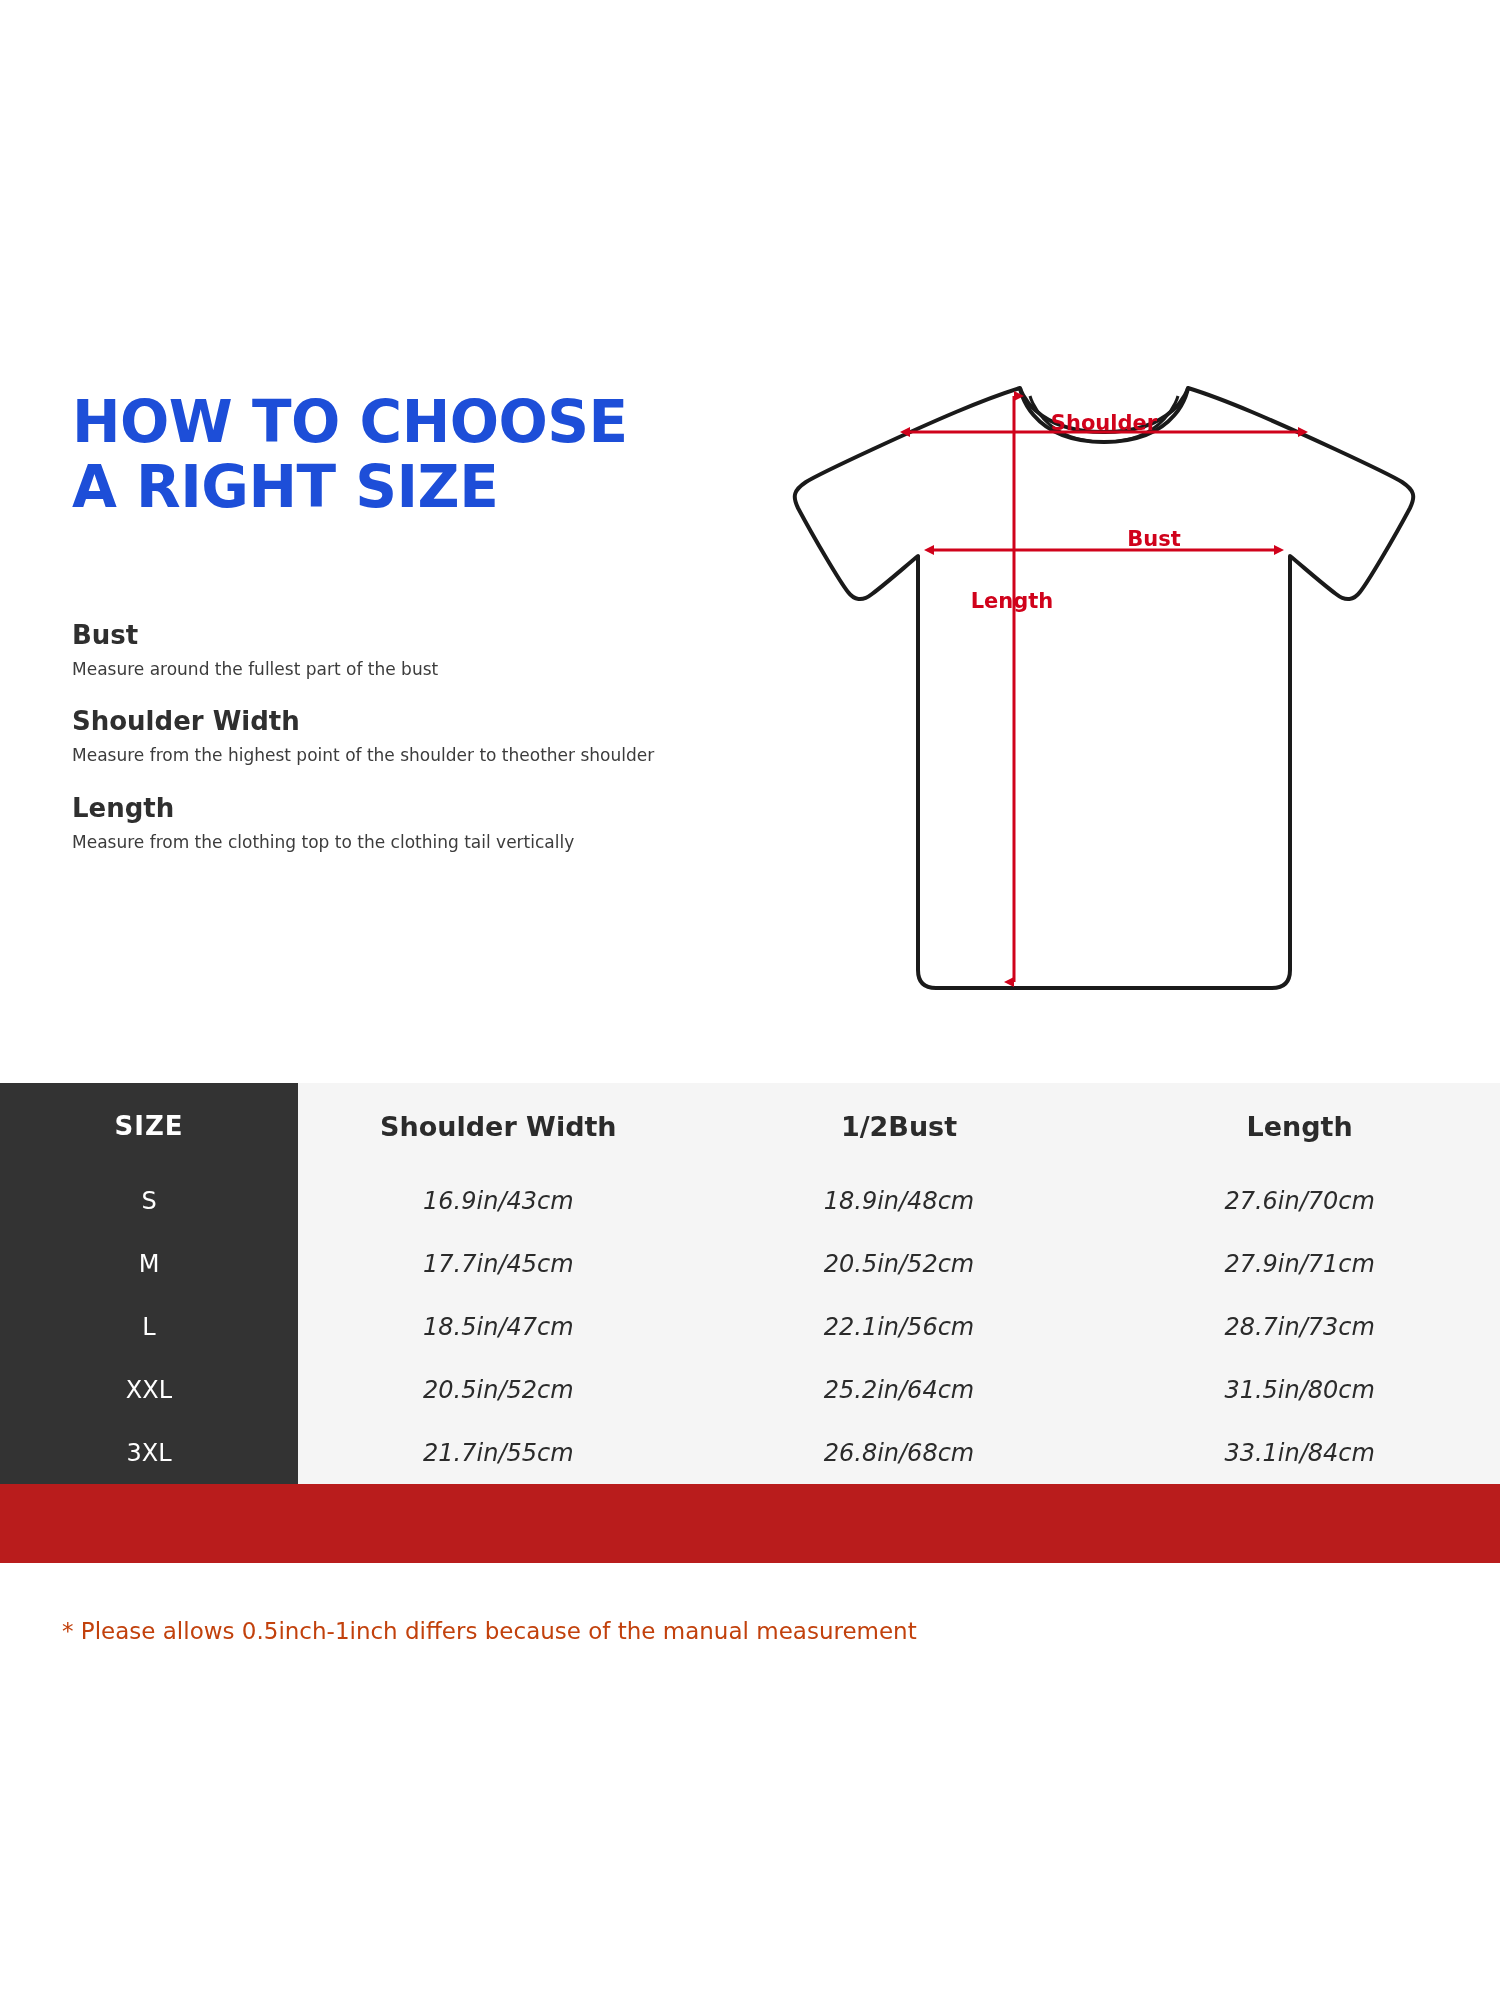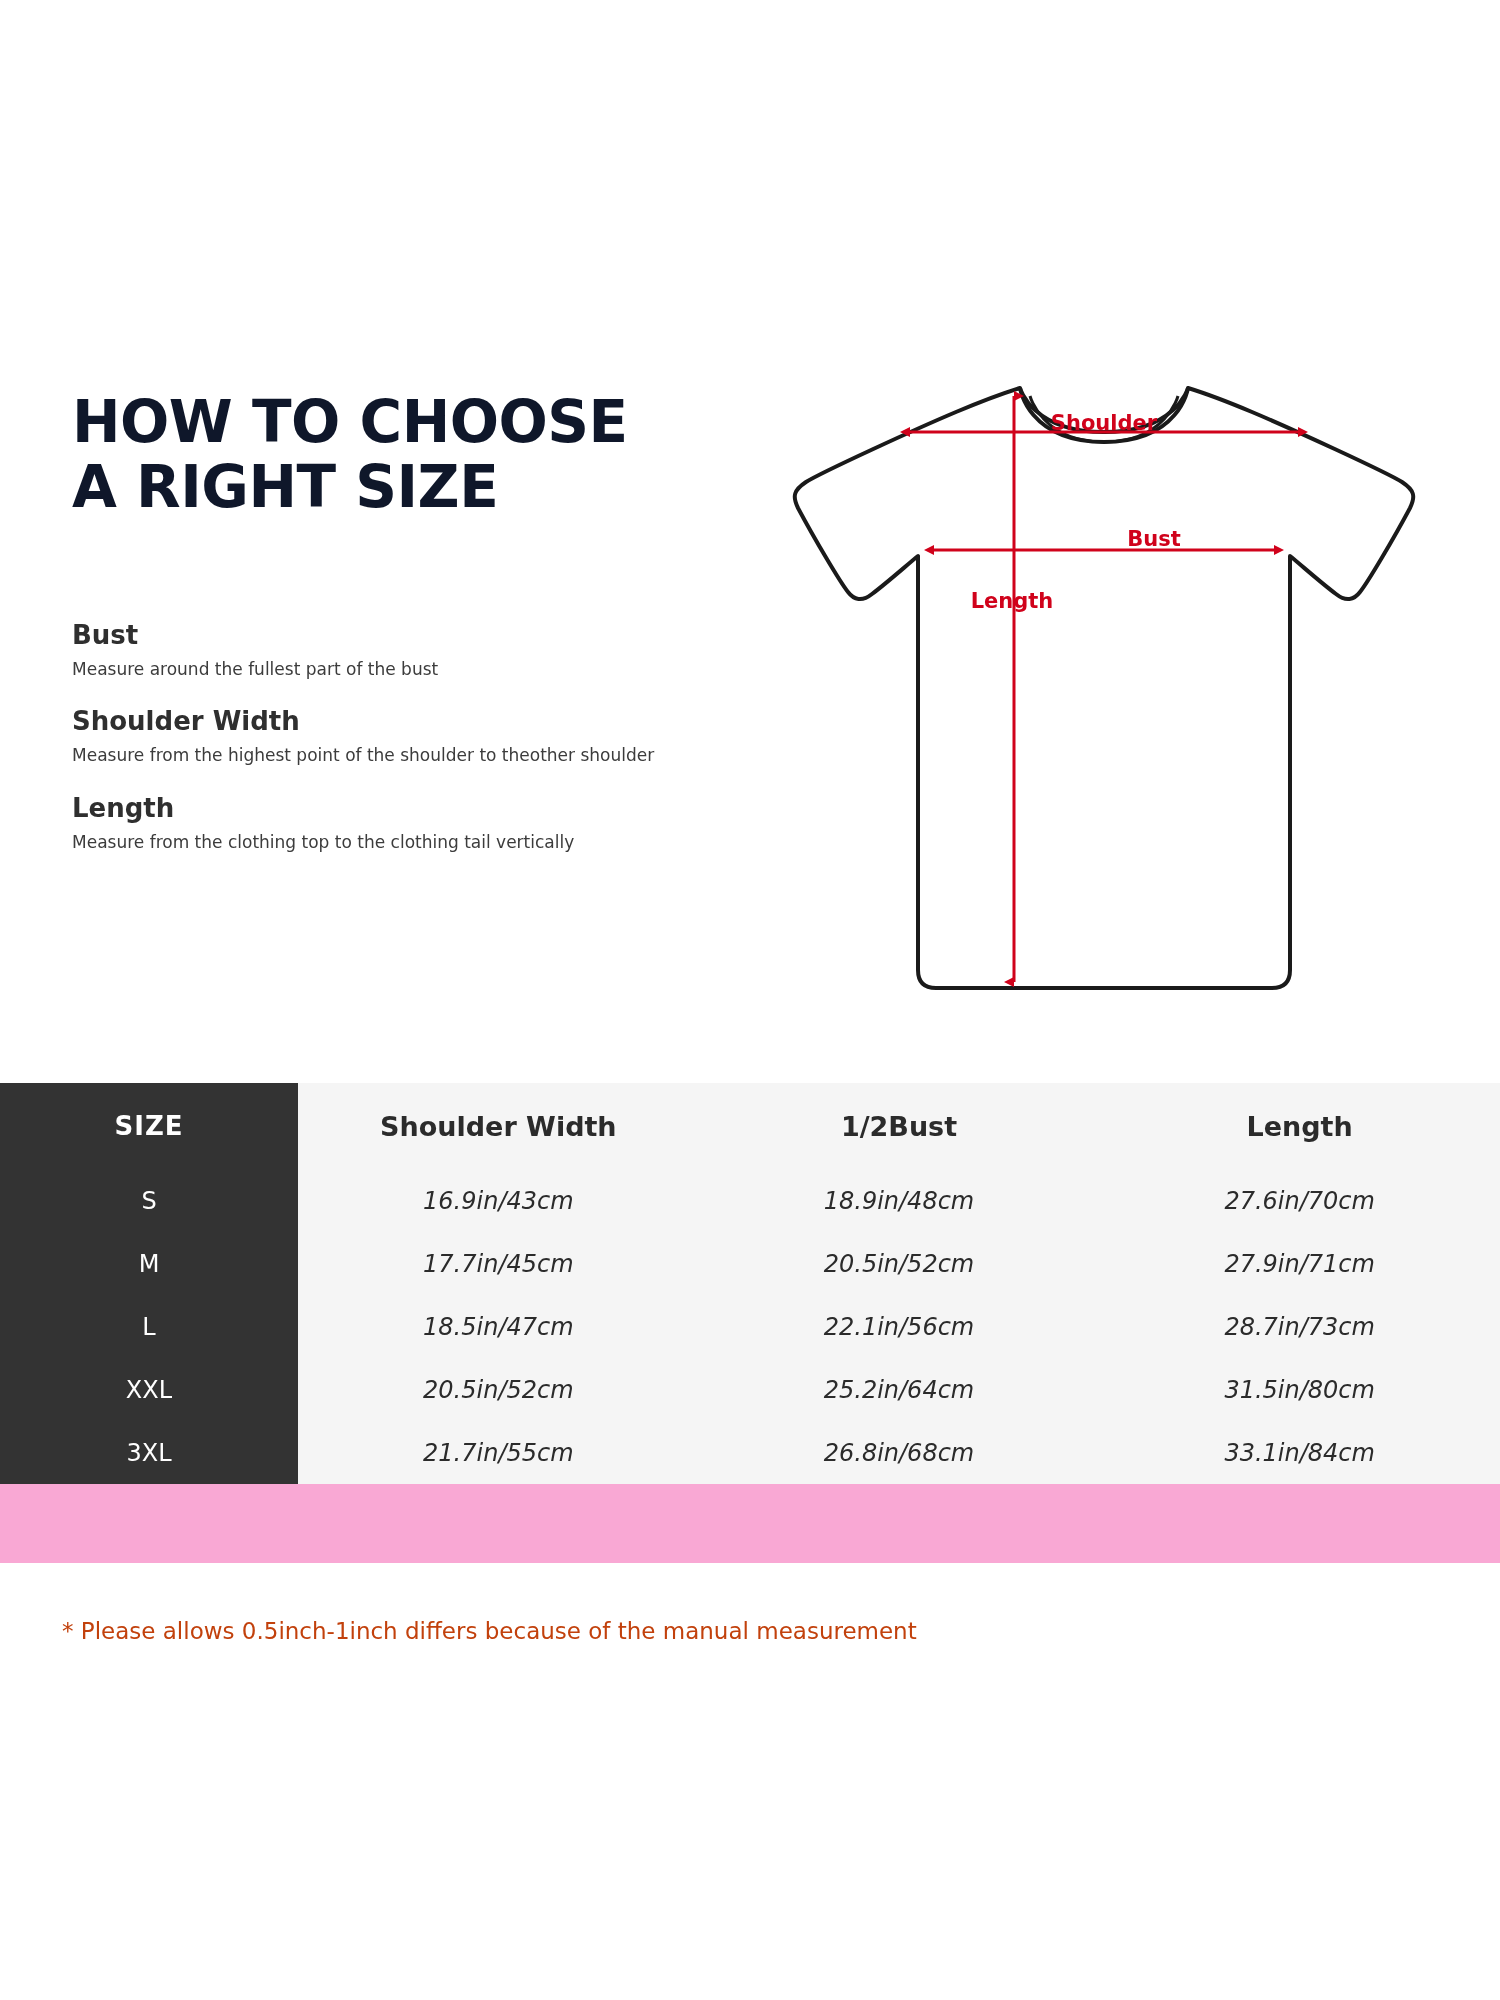--- a/index.html
+++ b/index.html
@@ -33,21 +33,21 @@
   }
   .headline {
     position: absolute;
     left: 72px;
     top: 390px;
     width: 640px;
     font-size: 58px;
     line-height: 1.12;
     font-weight: bold;
     letter-spacing: -0.5px;
-    color: #0f172a;
+    color: #1d4ed8;
     font-family: "DejaVu Sans", "Liberation Sans", sans-serif;
   }
   .defs {
     position: absolute;
     left: 72px;
     top: 620px;
     width: 620px;
   }
   .def-block {
     margin-bottom: 26px;
@@ -70,21 +70,21 @@
     width: 640px;
     height: 650px;
   }
   
   .table-area {
     position: absolute;
     left: 0;
     top: 1083px;
     width: 1500px;
     height: 480px;
-    background: #f9a8d4;
+    background: #b91c1c;
   }
   table.size-table {
     border-collapse: collapse;
     width: 1500px;
     table-layout: fixed;
   }
   table.size-table th, table.size-table td {
     text-align: center;
     vertical-align: middle;
   }

